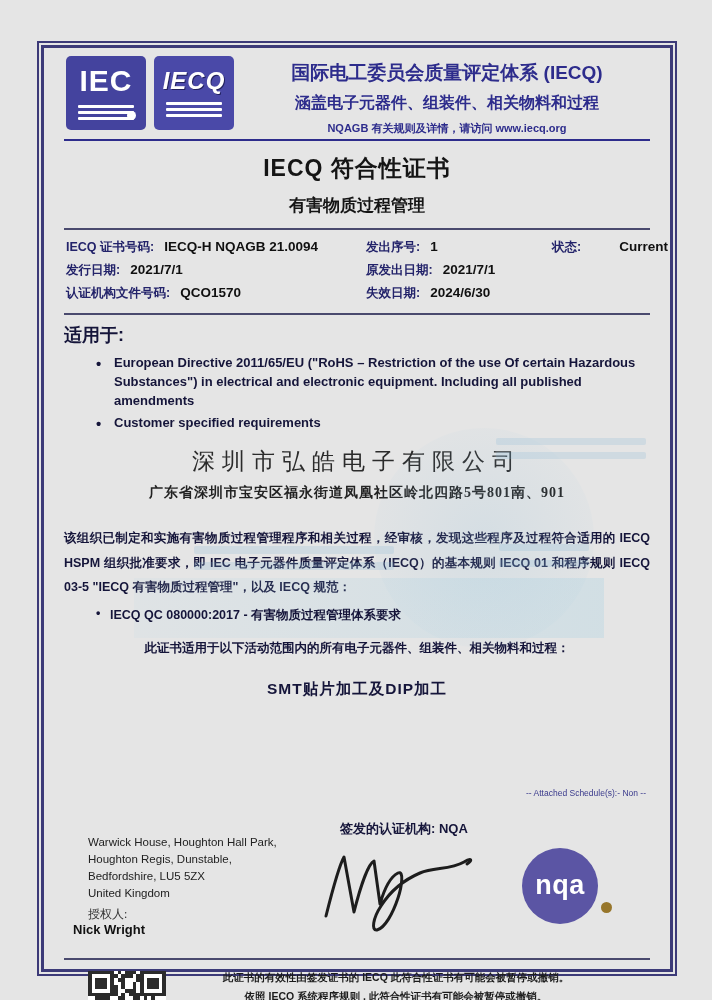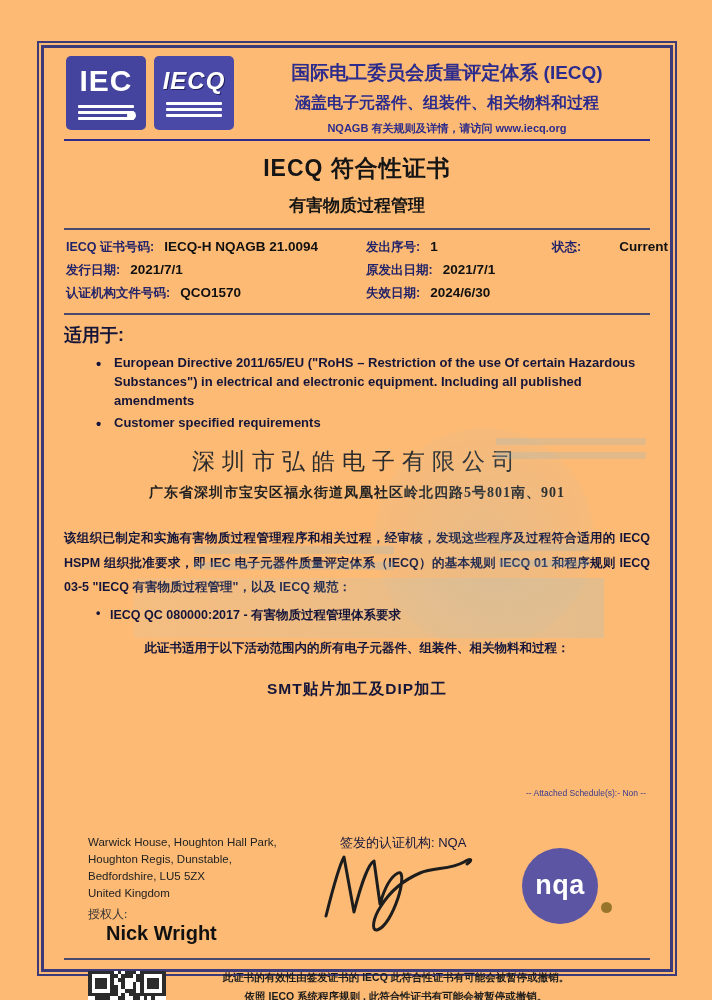--- a/index.html
+++ b/index.html
@@ -1,17 +1,17 @@
 <!DOCTYPE html>
 <html><head>
 <meta charset="utf-8">
 <style>
   * { margin:0; padding:0; box-sizing:border-box; }
   html,body { width:712px; height:1000px; background:#fbfbfa; font-family:"Liberation Sans",sans-serif; }
-  .page { position:relative; width:712px; height:1000px; background:#fdba74; overflow:hidden; }
+  .page { position:relative; width:712px; height:1000px; background:#e5e5e5; overflow:hidden; }
 
   .frame-outer { position:absolute; left:37px; top:41px; width:640px; height:935px;
     border:2px solid #3c3a78; padding:2px; }
   .frame-inner { width:100%; height:100%; border:3px solid #3c3a78; position:relative;
     padding:8px 20px 4px 20px; background:transparent; }
 
   
   .wm { position:absolute; pointer-events:none; }
   .wm-bar { background:rgba(130,180,215,0.22); border-radius:2px; }
   .wm-stamp { border-radius:50%; background:radial-gradient(circle, rgba(140,190,220,0.18) 0%, rgba(140,190,220,0.05) 70%, transparent 75%); }
@@ -60,24 +60,24 @@
 
   .body-paragraph { margin-top:24px; font-size:12.5px; font-weight:600; color:#15153a; line-height:1.95; text-align:justify; }
   .spec-bullet { position:relative; margin:7px 0 0 46px; font-size:12.5px; font-weight:bold; color:#15153a; }
   .spec-bullet::before { content:"•"; position:absolute; left:-14px; top:-1px; }
   .scope-intro { text-align:center; font-size:12.5px; font-weight:bold; color:#15153a; margin-top:16px; }
   .scope { text-align:center; font-size:15.5px; font-weight:bold; color:#15153a; margin-top:22px; letter-spacing:1px; }
   .attached-schedule { text-align:right; font-size:8.5px; color:#3a3a8c; margin-top:88px; padding-right:4px; }
 
   
   .issuer { position:relative; height:148px; margin-top:12px; }
-  .issued-by { position:absolute; left:276px; top:24px; font-size:13px; font-weight:normal; color:#15153a; }
+  .issued-by { position:absolute; left:276px; top:10px; font-size:13px; font-weight:bold; color:#15153a; }
   .cb-address { position:absolute; left:24px; top:24px; font-size:11.5px; color:#222; line-height:1.5; }
   .auth-label { position:absolute; left:24px; top:96px; font-size:12px; color:#333; font-family:"Liberation Serif",serif; }
-  .auth-name { position:absolute; left:42px; top:112px; font-size:20px; font-weight:bold; color:#111; }
+  .auth-name { position:absolute; left:9px; top:112px; font-size:13px; font-weight:bold; color:#111; }
   .signature { position:absolute; left:252px; top:32px; }
   .nqa-logo { position:absolute; right:52px; top:38px; width:76px; height:76px; border-radius:50%;
     background:#5b55a4; display:flex; align-items:center; justify-content:center; }
   .nqa-word { color:#fff; font-size:27px; font-weight:600; letter-spacing:0.5px; }
   .nqa-dot { position:absolute; right:38px; top:92px; width:11px; height:11px; border-radius:50%; background:#97762b; }
 
   
   .footer-divider { border-top:2px solid #4a4a6e; }
   .footer-row { display:flex; align-items:flex-start; padding:8px 0 6px 24px; gap:16px; }
   .qr { width:78px; height:78px; display:grid; grid-template-columns:repeat(21,1fr); grid-template-rows:repeat(21,1fr); background:#fff; flex:0 0 auto; margin-top:3px; }

